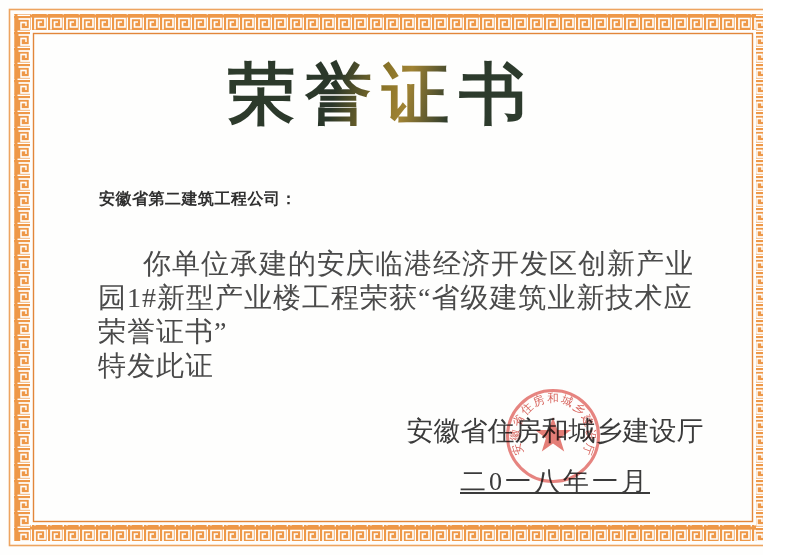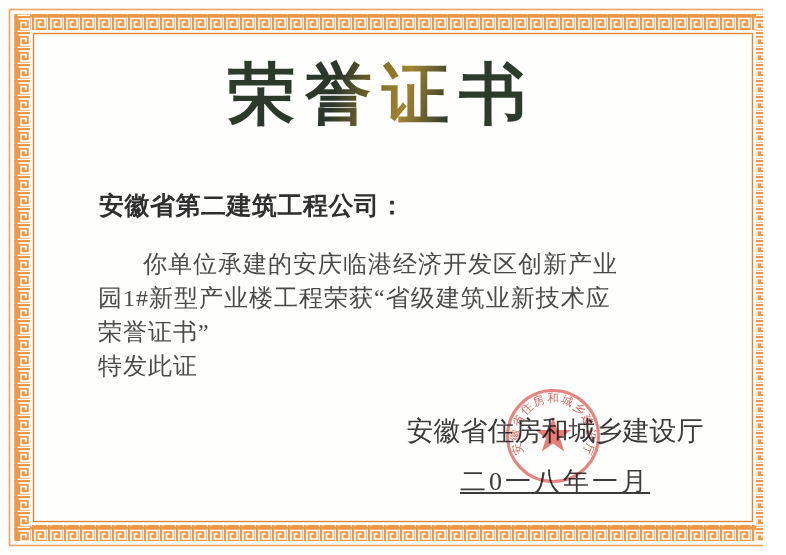--- a/index.html
+++ b/index.html
@@ -17,26 +17,26 @@
     font-size:67px;font-weight:900;line-height:1.1;
     letter-spacing:10px;
     transform:translateX(-11px);
     color:#2c382c;
     background:linear-gradient(103deg,#35442f 0%,#2a372a 44%,#8a7428 50%,#a08334 53%,#2c3a2c 59%,#313f31 100%);
     -webkit-background-clip:text;background-clip:text;
     -webkit-text-fill-color:transparent;
   }
   .recipient{
     position:absolute;left:99px;top:189px;
-    font-size:25px;font-weight:700;color:#2f2f2f;
+    font-size:16px;font-weight:700;color:#2f2f2f;
     letter-spacing:0.5px;white-space:nowrap;
   }
   .body-block{
     position:absolute;left:98px;top:247px;width:620px;
-    font-size:24px;color:#4a4a4a;letter-spacing:1px;
+    font-size:28px;color:#4a4a4a;letter-spacing:1px;
   }
   .body-line{line-height:34px;white-space:nowrap;}
   .indent-a{margin-left:45px;}
   .indent-b{}
   .sig-block{
     position:absolute;left:405px;top:416px;width:300px;
     text-align:center;color:#3b3b3b;
   }
   .issuer{font-size:27px;line-height:31px;white-space:nowrap;}
   .date{font-size:26px;line-height:30px;letter-spacing:3px;white-space:nowrap;margin-top:20px;text-decoration:underline;}

